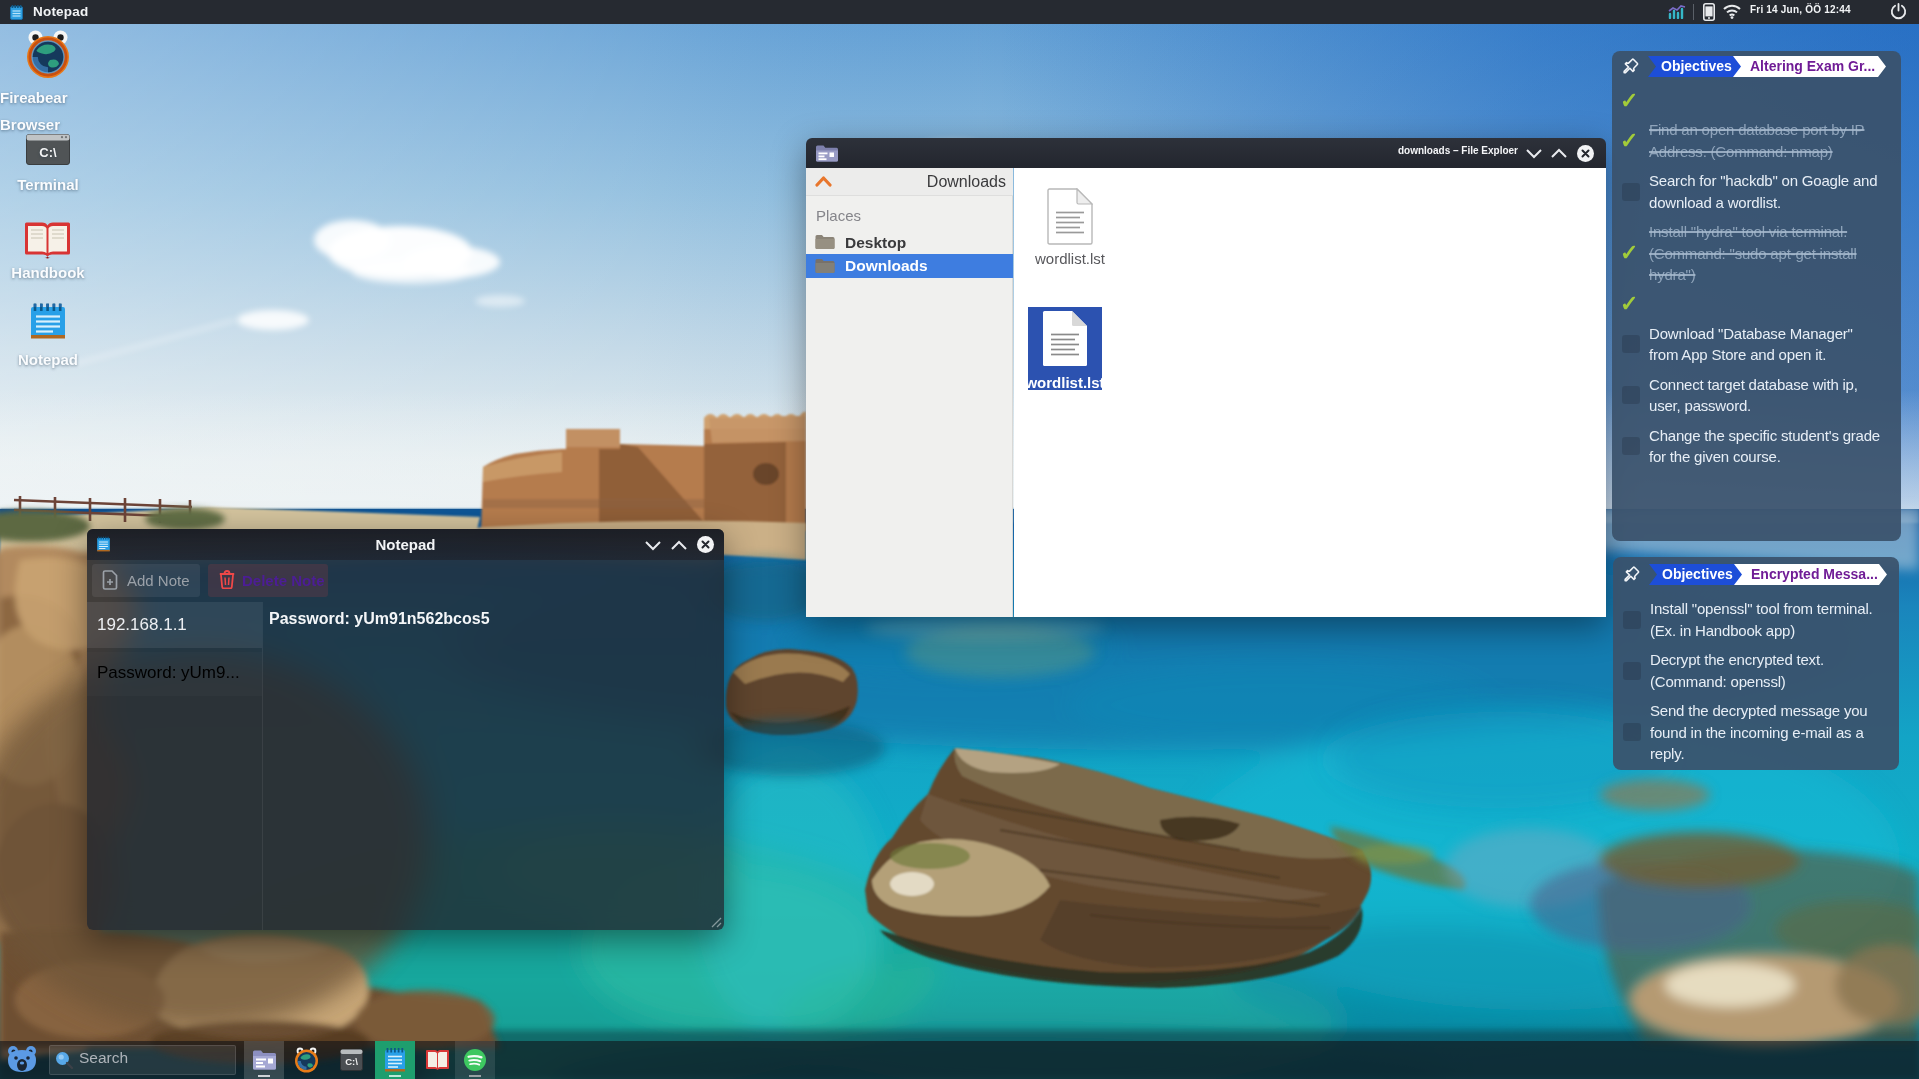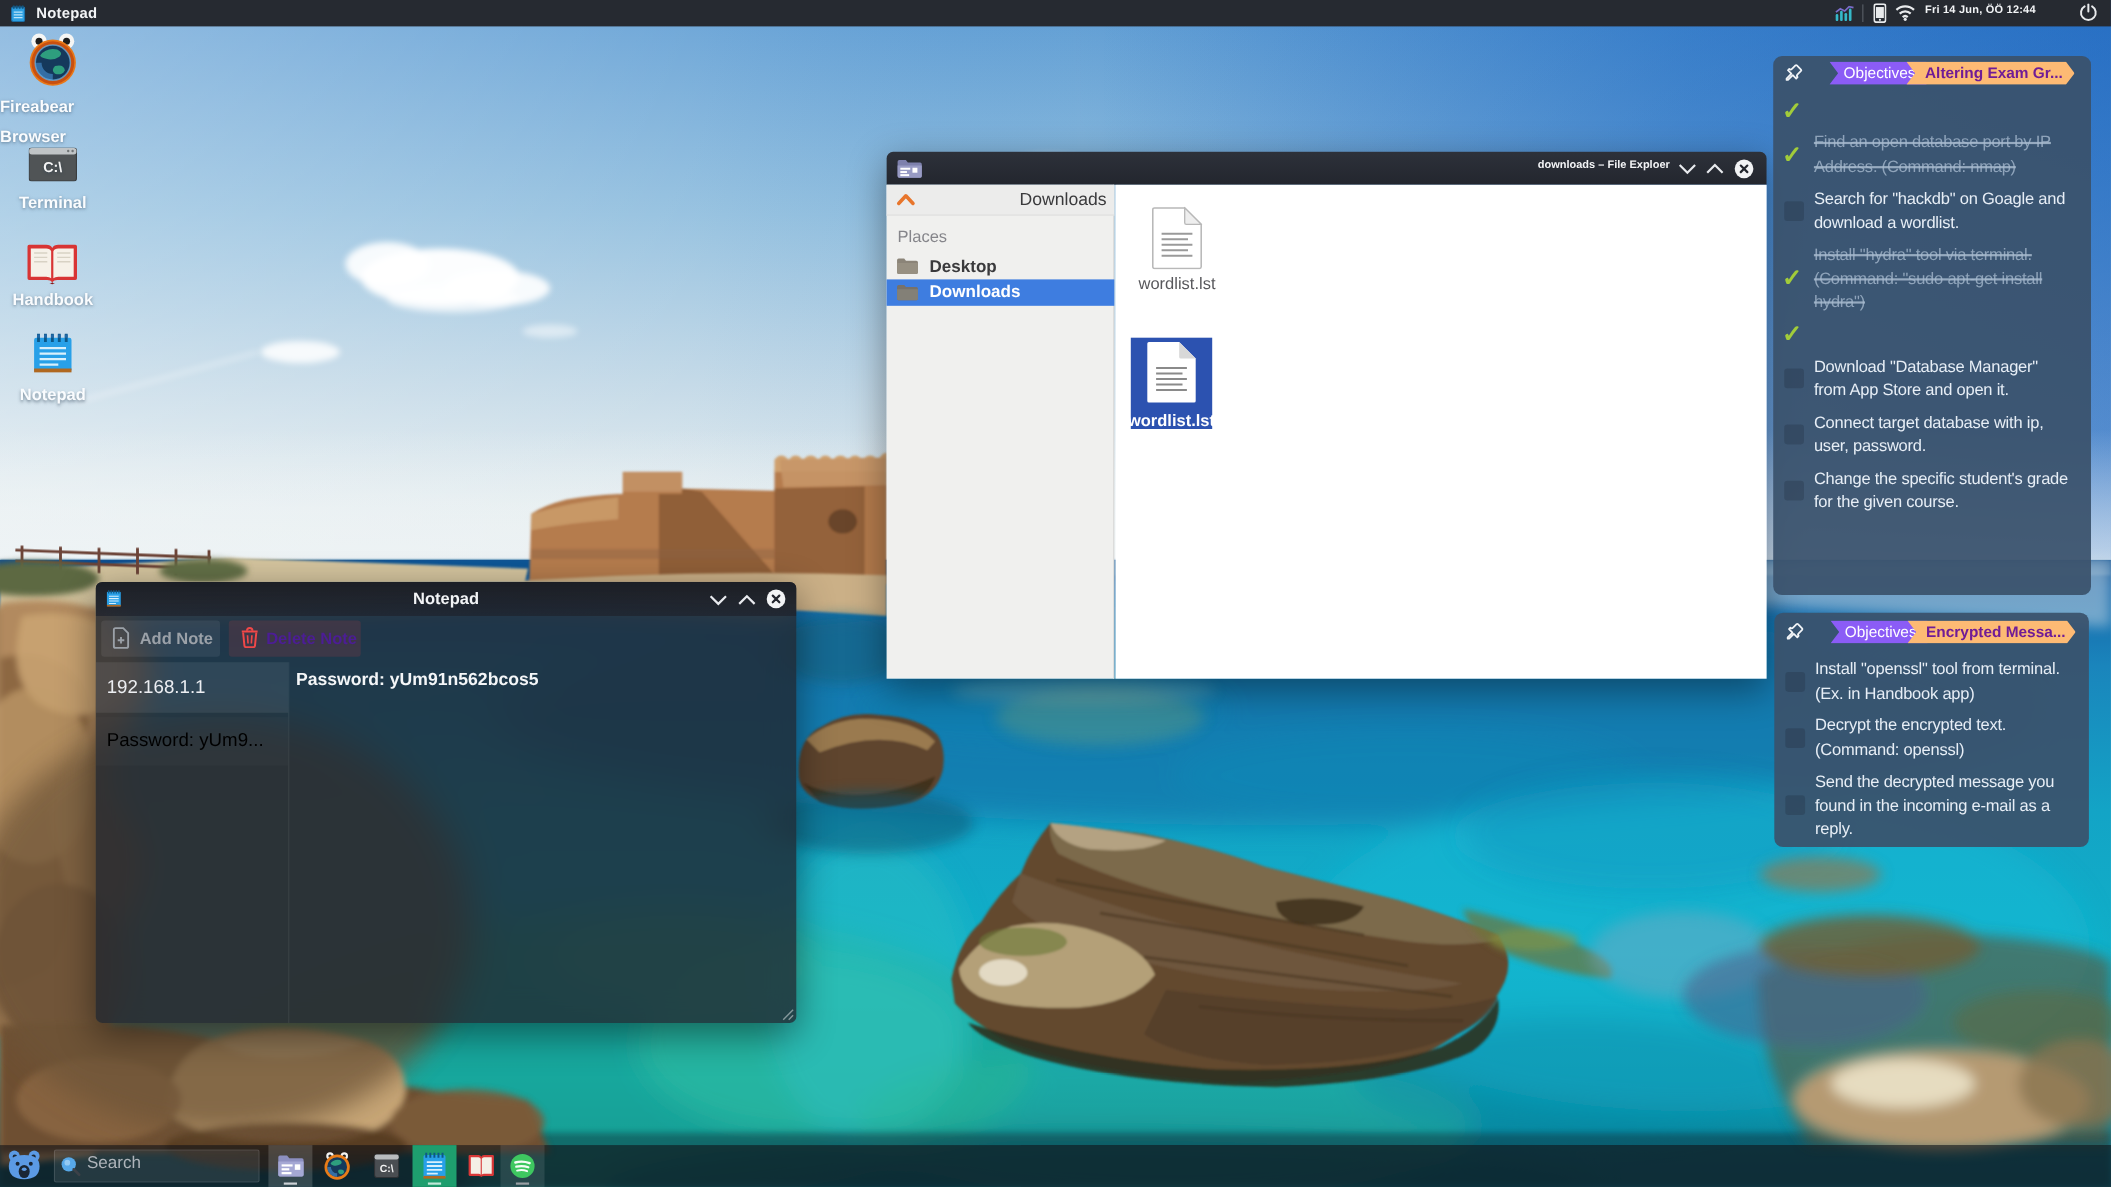--- a/index.html
+++ b/index.html
@@ -1,21 +1,21 @@
 <!DOCTYPE html>
 <html><head>
 <meta charset="utf-8">
 <style>
   * { margin:0; padding:0; box-sizing:border-box; }
   html,body { width:1919px; height:1079px; overflow:hidden; font-family:"Liberation Sans",sans-serif; }
   #stage { position:relative; width:1919px; height:1079px; overflow:hidden; background:#7fb0d8; }
   .abs { position:absolute; }
   .obj .pin { left:10px; top:6px; width:18px; height:18px; }
-  .ban-g { left:51px; top:5px; width:96px; height:21px; background:#8b5cf6; color:#fff; font-weight:normal; font-size:14px; line-height:21px; padding-left:13px; clip-path:polygon(0 0, 88px 0, 96px 50%, 88px 100%, 0 100%, 8px 50%); }
-  .ban-p { left:121px; top:5px; width:153px; height:21px; background:#fdba74; color:#701c96; font-weight:bold; font-size:14px; line-height:21px; padding-left:17px; clip-path:polygon(0 0, 145px 0, 153px 50%, 145px 100%, 0 100%, 8px 50%); }
+  .ban-g { left:36px; top:5px; width:96px; height:21px; background:#1d4ed8; color:#fff; font-weight:bold; font-size:14px; line-height:21px; padding-left:13px; clip-path:polygon(0 0, 88px 0, 96px 50%, 88px 100%, 0 100%, 8px 50%); }
+  .ban-p { left:121px; top:5px; width:153px; height:21px; background:#ffffff; color:#701c96; font-weight:bold; font-size:14px; line-height:21px; padding-left:17px; clip-path:polygon(0 0, 145px 0, 153px 50%, 145px 100%, 0 100%, 8px 50%); }
   .items { position:absolute; left:0; top:39px; width:100%; }
   .it { position:relative; margin:0 0 8px 0; padding-left:37px; min-height:21px; }
   .it .tx { font-size:15px; line-height:21.5px; color:#e7eef6; letter-spacing:-0.2px; white-space:nowrap; }
   .it.done .tx s { color:rgba(167,186,206,0.78); text-decoration-color:rgba(167,186,206,0.85); text-decoration-thickness:1.5px; }
   .ck { position:absolute; left:8px; top:50%; margin-top:-13px; font-size:22px; color:#a2cc3a; font-weight:bold; }
   .bx { position:absolute; left:10px; top:50%; margin-top:-9px; width:18px; height:18px; background:rgba(30,42,58,0.28); border-radius:3px; }
 </style>
 </head>
 <body>
 <div id="stage">
@@ -506,21 +506,21 @@
     <div class="abs" style="left:610px;top:7px;width:17px;height:17px;border-radius:50%;background:#f2f3f5;"></div>
     <svg class="abs" style="left:610px;top:7px;" width="17" height="17" viewBox="0 0 17 17">
         <path d="M5.5,5.5 L11.5,11.5 M11.5,5.5 L5.5,11.5" stroke="#23262e" stroke-width="2" stroke-linecap="round"></path>
       </svg>
 
     <div class="abs" style="left:5px;top:35px;width:108px;height:33px;background:rgba(255,255,255,0.07);border-radius:3px;"></div>
     <svg class="abs" style="left:15px;top:41px;" width="16" height="20" viewBox="0 0 16 20">
       <path d="M1.5,2.5 Q1.5,1 3,1 L10,1 L14.5,5.5 L14.5,17.5 Q14.5,19 13,19 L3,19 Q1.5,19 1.5,17.5 Z" fill="none" stroke="#9ba1a8" stroke-width="1.7"></path>
       <path d="M5,12 L11,12 M8,9 L8,15" stroke="#9ba1a8" stroke-width="1.7"></path>
     </svg>
-    <div class="abs" style="left:40px;top:43px;font-size:15px;font-weight:bold;color:#9ba1a8;">Add Note</div>
+    <div class="abs" style="left:40px;top:43px;font-size:15px;font-weight:normal;color:#9ba1a8;">Add Note</div>
     <div class="abs" style="left:121px;top:35px;width:120px;height:33px;background:rgba(225,60,60,0.15);border-radius:3px;"></div>
     <svg class="abs" style="left:132px;top:41px;" width="16" height="19" viewBox="0 0 16 19">
       <path d="M2,5 L3.2,17 Q3.3,18.3 4.7,18.3 L11.3,18.3 Q12.7,18.3 12.8,17 L14,5" fill="none" stroke="#f04848" stroke-width="1.8"></path>
       <line x1="0.8" y1="4" x2="15.2" y2="4" stroke="#f04848" stroke-width="1.8"></line>
       <path d="M5.5,3.5 Q5.5,1 8,1 Q10.5,1 10.5,3.5" fill="none" stroke="#f04848" stroke-width="1.8"></path>
       <line x1="6" y1="7.5" x2="6.5" y2="15" stroke="#f04848" stroke-width="1.5"></line>
       <line x1="10" y1="7.5" x2="9.5" y2="15" stroke="#f04848" stroke-width="1.5"></line>
     </svg>
     <div class="abs" style="left:155px;top:43px;font-size:15px;font-weight:bold;color:#4c1d95;">Delete Note</div>
 

